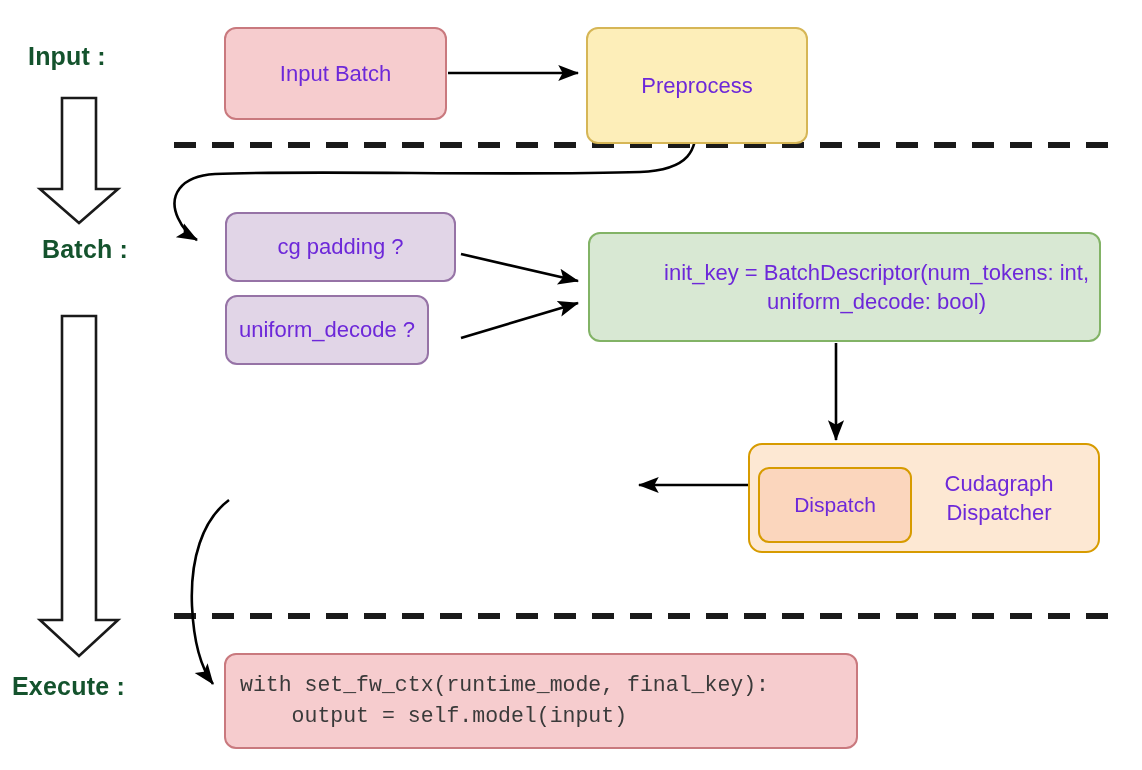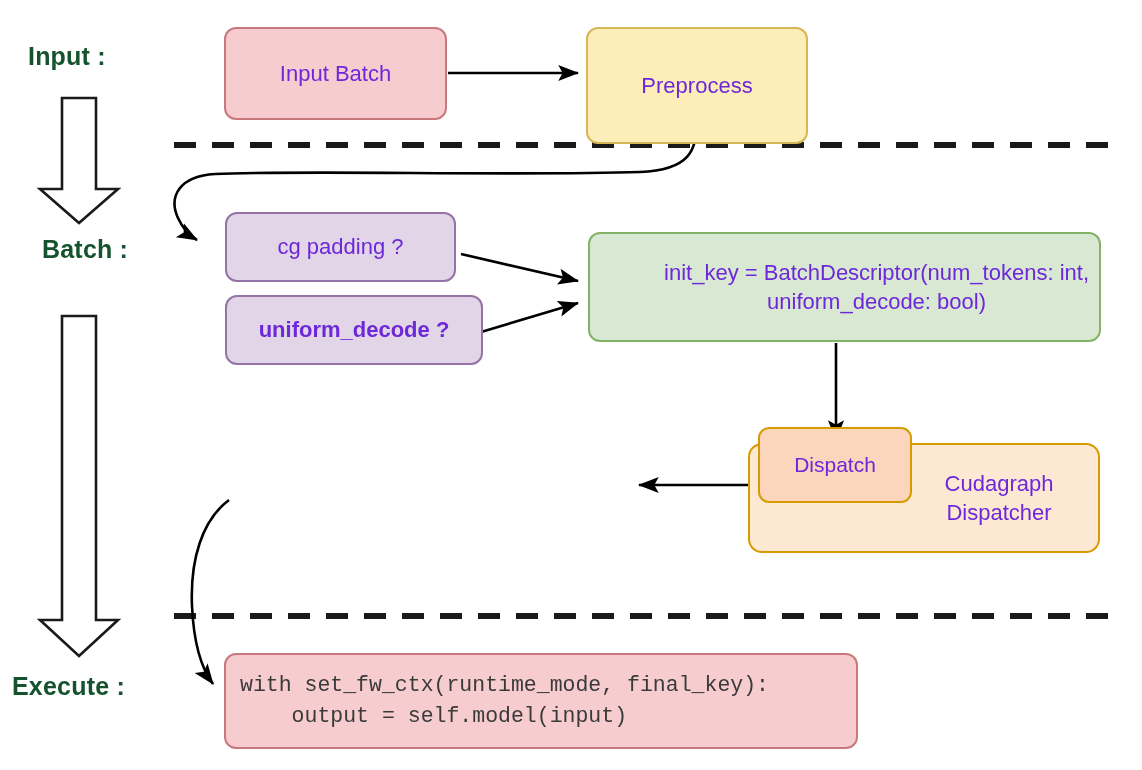--- a/index.html
+++ b/index.html
@@ -77,36 +77,36 @@
   }
   #node-preprocess {
     left: 586px; top: 27px; width: 222px; height: 117px;
     background: #fdeeb9; border-color: #d6b656;
   }
   #node-cg-padding {
     left: 225px; top: 212px; width: 231px; height: 70px;
     background: #e1d5e7; border-color: #9673a6;
   }
   #node-uniform-decode {
-    left: 225px; top: 295px; width: 258px; height: 70px;
-    background: #e1d5e7; border-color: #9673a6; font-weight: bold;
+    left: 225px; top: 295px; width: 204px; height: 70px;
+    background: #e1d5e7; border-color: #9673a6;
   }
   #node-init-key {
     left: 588px; top: 232px; width: 513px; height: 110px;
     background: #d8e8d3; border-color: #82b366; justify-content: flex-end;
   }
   #node-cudagraph-dispatcher {
     left: 748px; top: 443px; width: 352px; height: 110px;
     background: #fde8d3; border-color: #d79b00;
     align-items: center; justify-content: flex-end;
     border-radius: 14px;
   }
   #node-cudagraph-dispatcher .node-label { text-align: center; width: 178px; }
   #node-dispatch {
-    left: 758px; top: 427px; width: 154px; height: 76px;
+    left: 758px; top: 467px; width: 154px; height: 76px;
     background: #fbd6bd; border-color: #d79b00;
     border-radius: 11px;
     font-size: 21px;
   }
   #node-runtime-mode {
     left: 228px; top: 443px; width: 402px; height: 110px;
     background: #dae8fc; border-color: #6c8ebf;
   }
   #node-exec-code {
     left: 224px; top: 653px; width: 634px; height: 96px;

